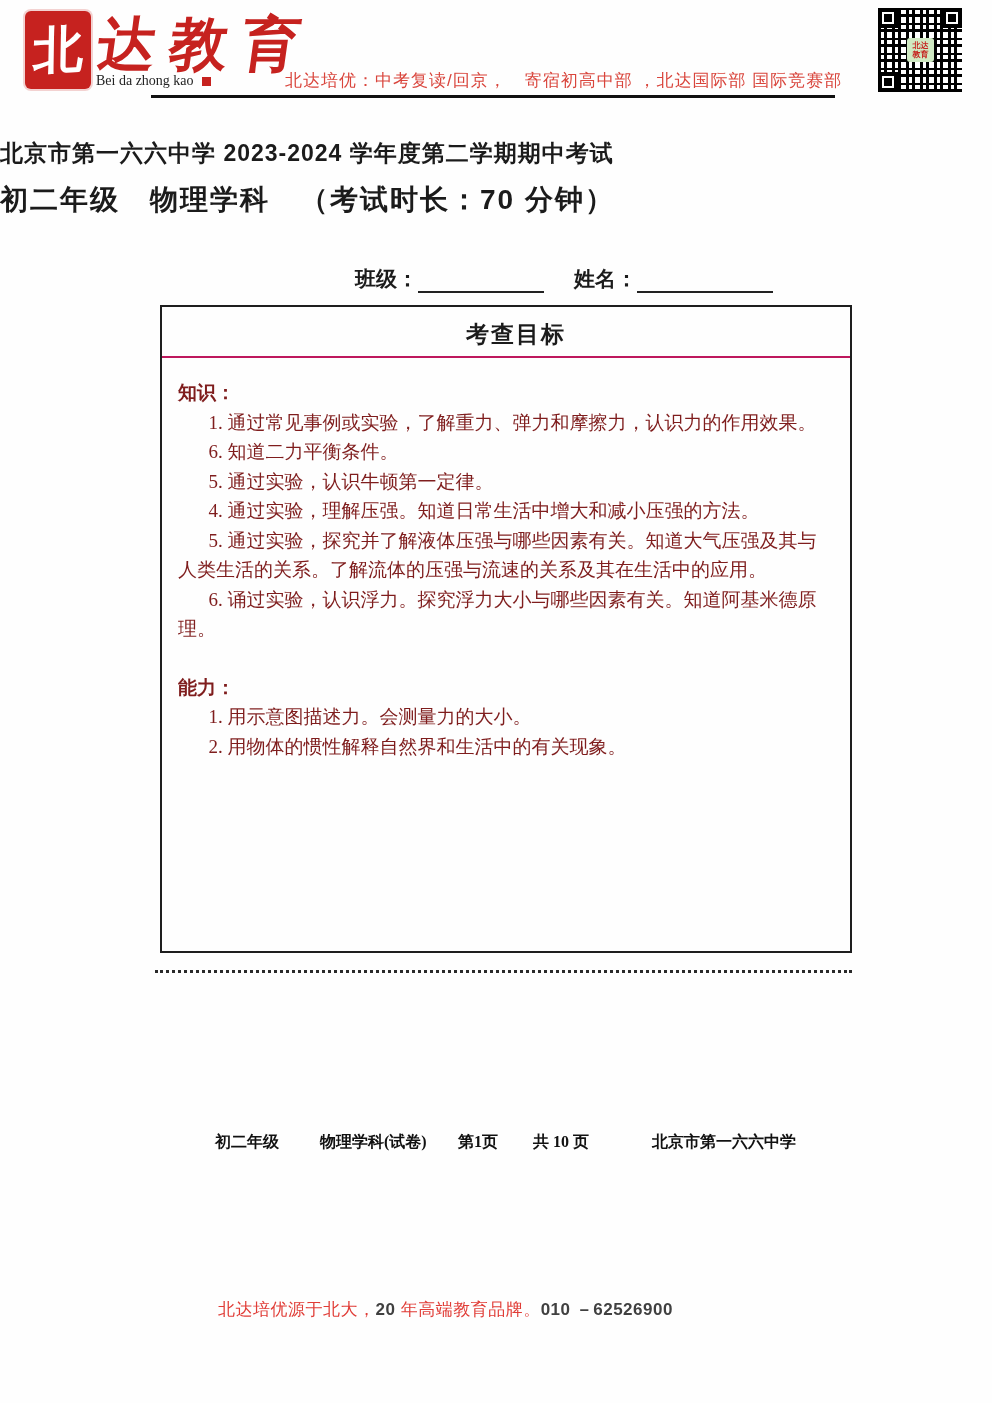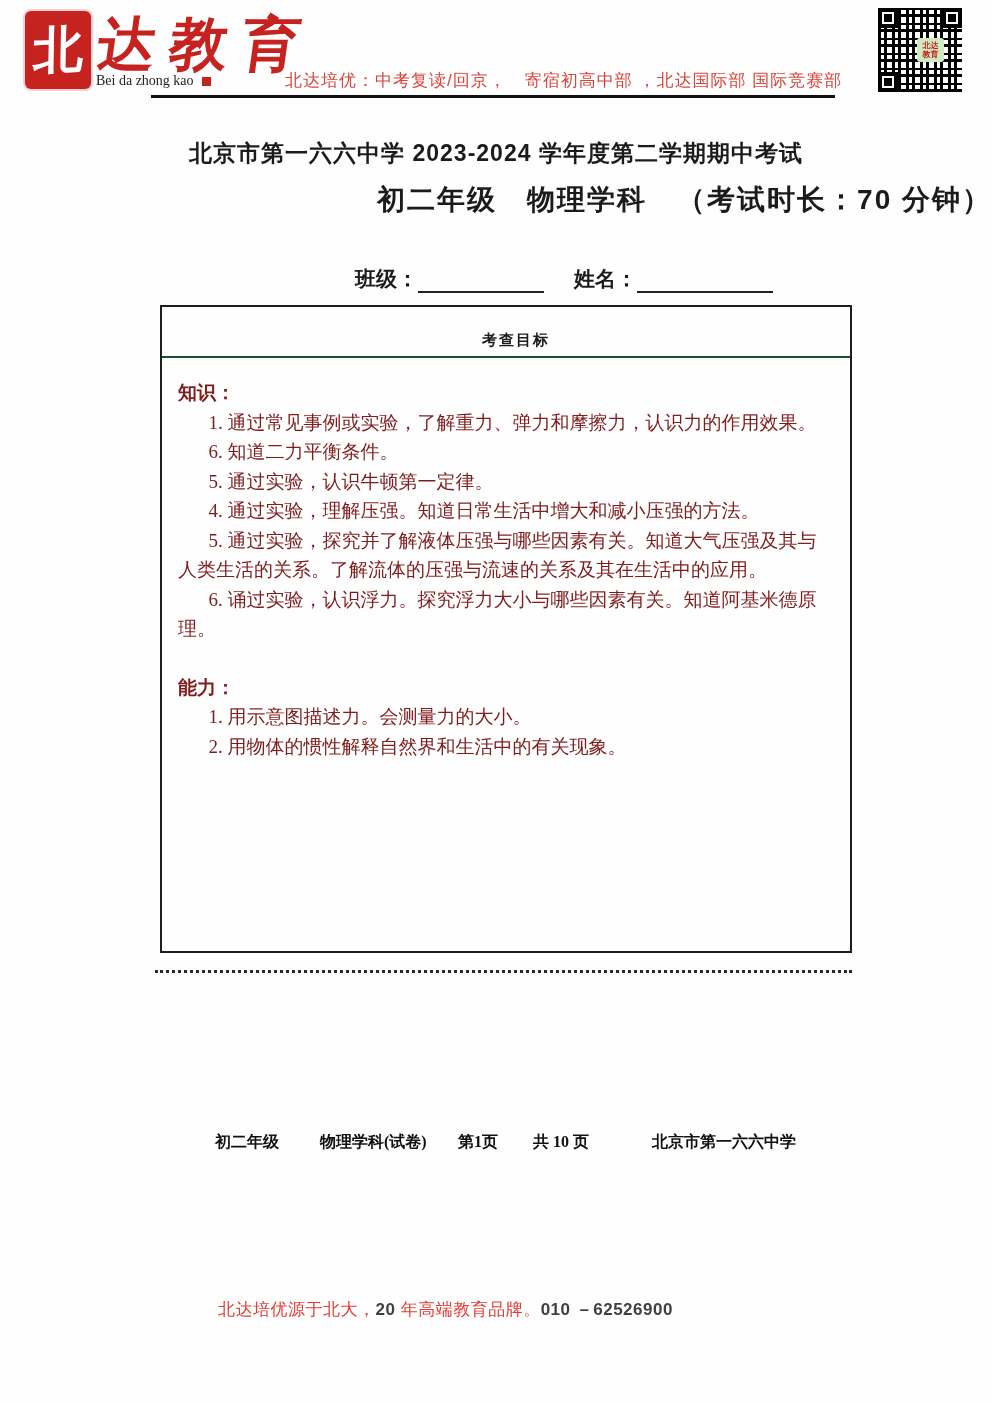--- a/index.html
+++ b/index.html
@@ -67,37 +67,37 @@
     background: #fff; border: 4px solid #000;
   }
   .qr .finder::after {
     content: ""; position: absolute; left: 2px; top: 2px;
     width: 8px; height: 8px; background: #000;
   }
   .qr .f-tl { left: 0; top: 0; }
   .qr .f-tr { right: 0; top: 0; }
   .qr .f-bl { left: 0; bottom: 0; }
   .qr .center-label {
-    position: absolute; left: 39px; top: 30px;
+    position: absolute; left: 29px; top: 30px;
     width: 27px; height: 24px;
     background: #cfe9c2; border-radius: 3px;
     display: flex; flex-direction: column;
     align-items: center; justify-content: center;
     font-size: 8px; line-height: 9px; color: #c6221f; font-weight: bold;
   }
 
   
   .title1 {
     position: absolute; left: 0; top: 138px; width: 100%;
-    text-align: center; font-size: 23px; font-weight: bold;
+    text-align: left; font-size: 23px; font-weight: bold;
     letter-spacing: 1px;
   }
   .title2 {
     position: absolute; left: 0; top: 181px; width: 100%;
-    text-align: right; font-size: 28px; font-weight: bold;
+    text-align: left; font-size: 28px; font-weight: bold;
     letter-spacing: 2px;
   }
 
   
   .student-line {
     position: absolute; left: 355px; top: 265px;
     display: flex; align-items: flex-end;
     font-size: 21px; font-weight: bold;
   }
   .write-line {
@@ -111,24 +111,24 @@
 
   
   .obj-box {
     position: absolute; left: 160px; top: 305px;
     width: 692px; height: 648px;
     border: 2px solid #1e1e1e;
     background: #fefefe;
   }
   .obj-header {
     height: 51px;
-    border-bottom: 2px solid #14532d;
+    border-bottom: 2px solid #be185d;
     display: flex; align-items: flex-end; justify-content: center;
     padding-bottom: 6px;
-    font-size: 15px; font-weight: bold; letter-spacing: 2px; padding-left: 20px;
+    font-size: 23px; font-weight: bold; letter-spacing: 2px; padding-left: 20px;
   }
   .obj-body {
     padding: 20px 16px 0 16px;
     font-family: "Liberation Serif", "DejaVu Serif", serif;
     font-size: 19px; line-height: 29.5px;
     color: #7f1d1d;
   }
   .obj-section-title {
     font-family: "Liberation Sans", "DejaVu Sans", sans-serif;
     font-weight: bold; font-size: 19px;

